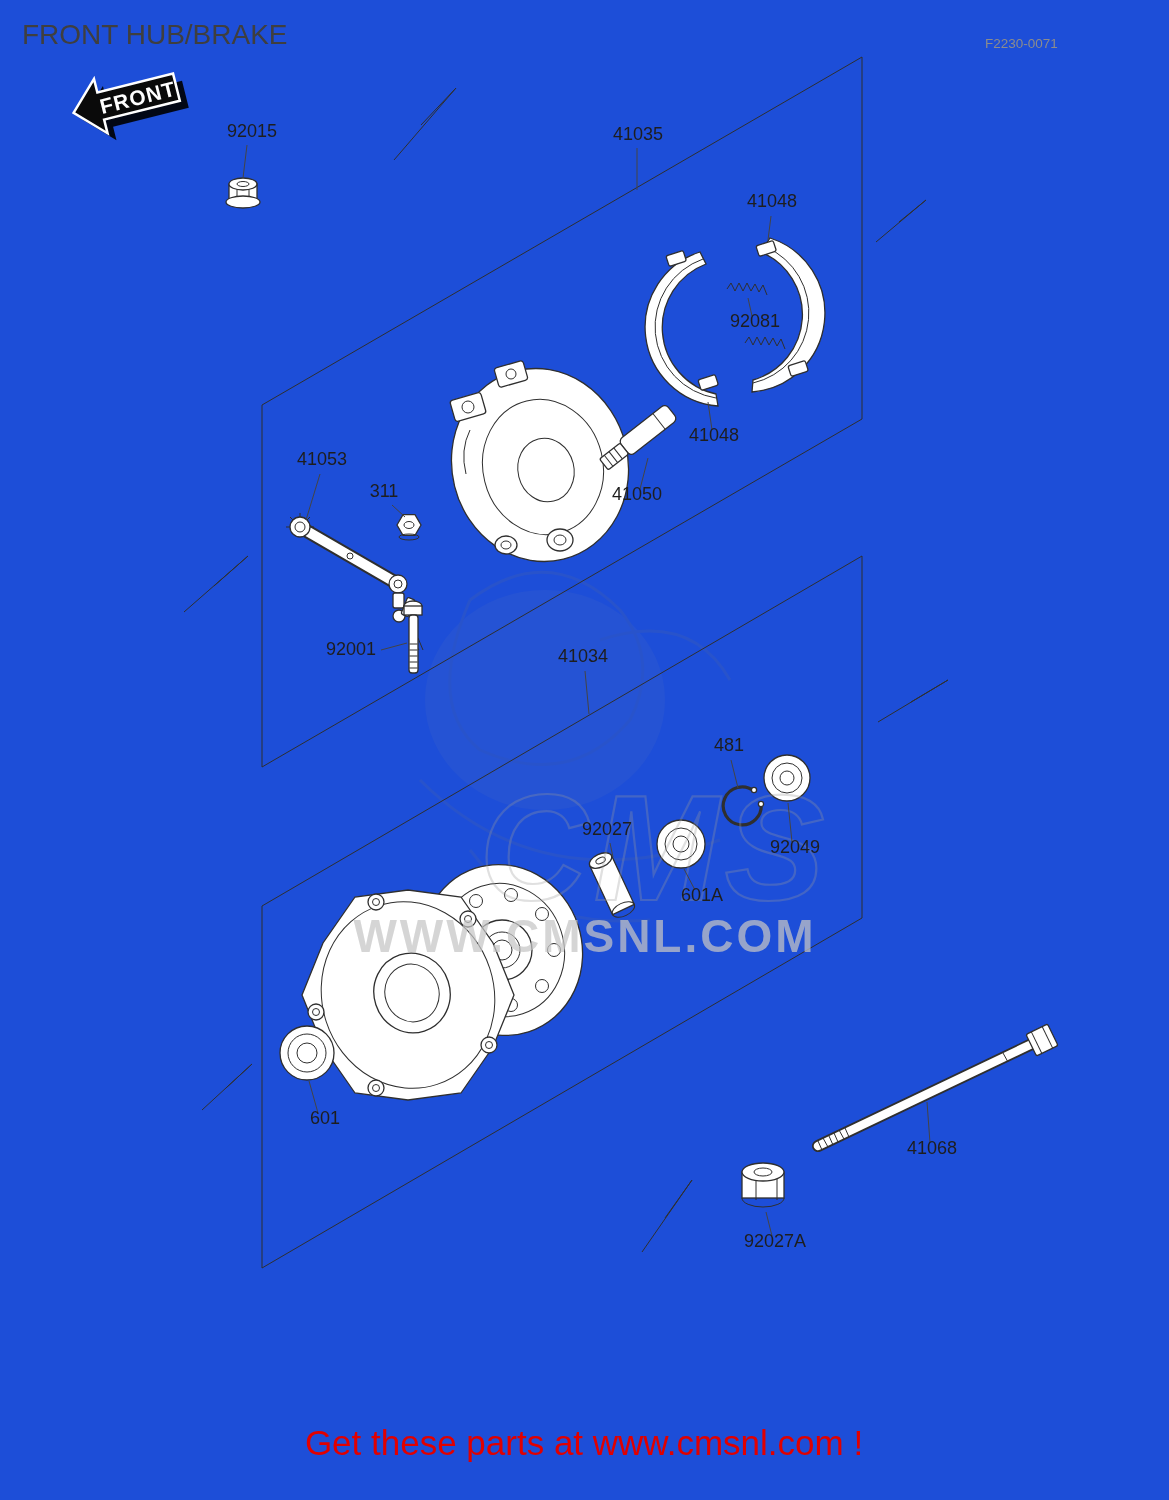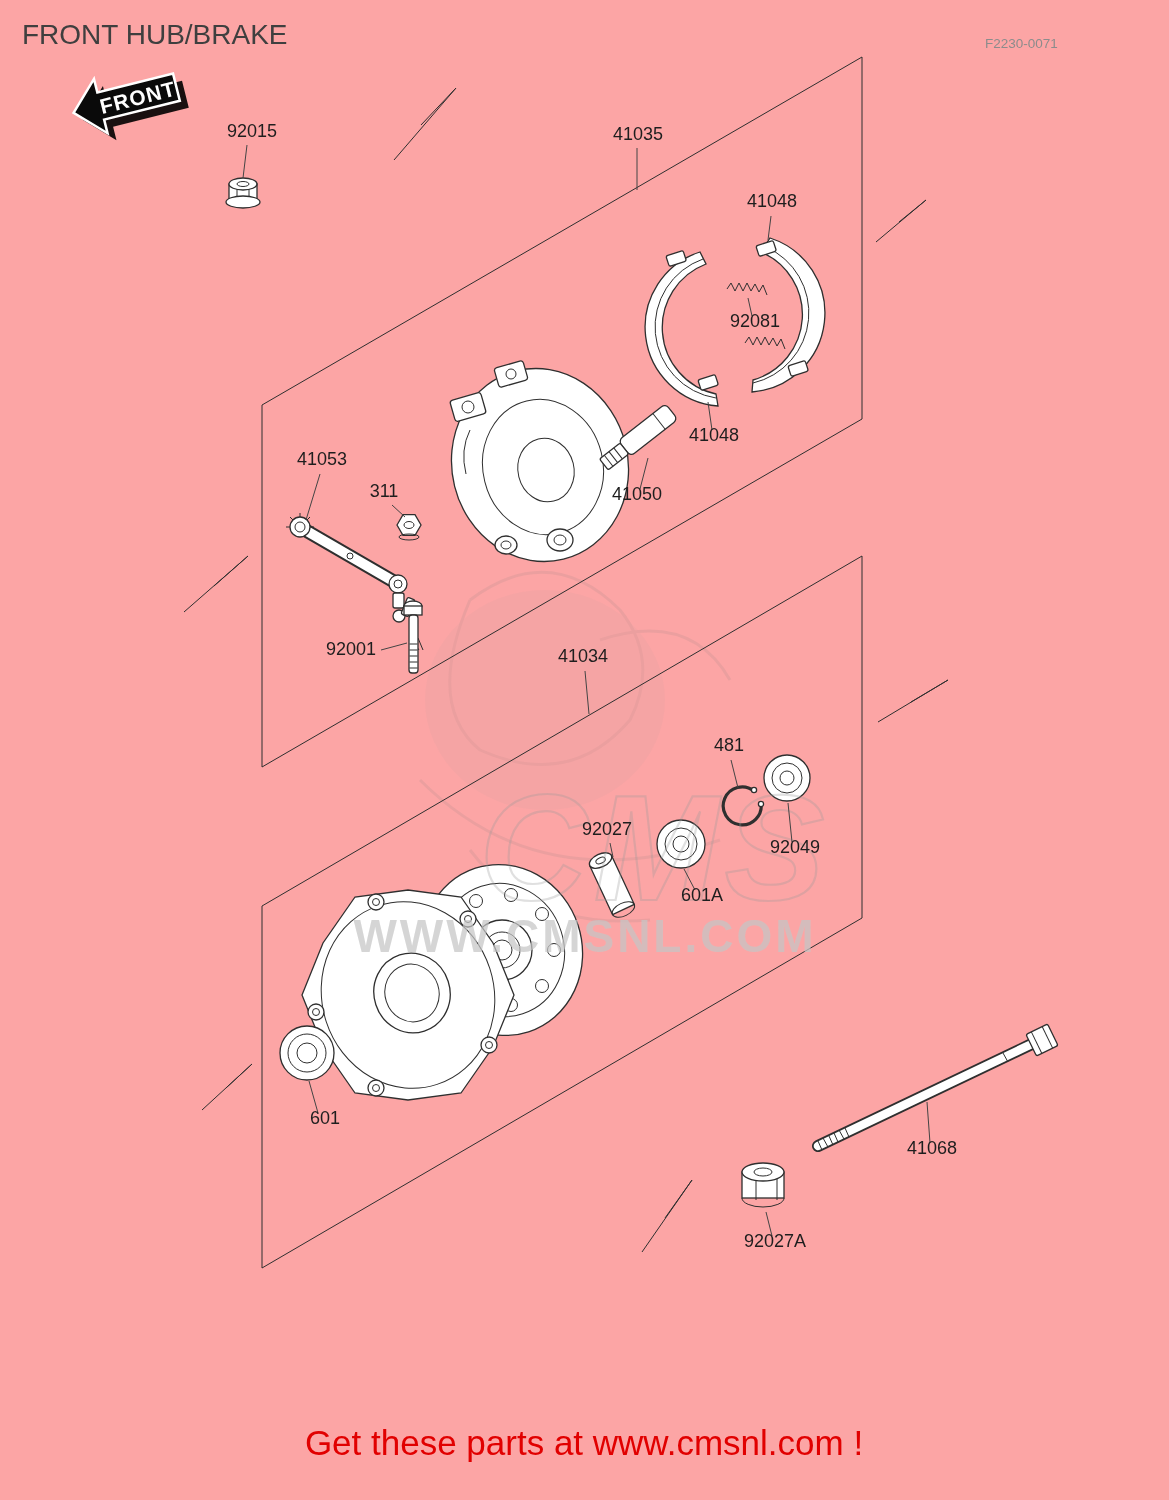--- a/index.html
+++ b/index.html
@@ -1,16 +1,16 @@
 <!DOCTYPE html>
 <html><head>
 <meta charset="utf-8">
 <style>
   html,body{margin:0;padding:0;background:#ffffff;}
-  .stage{position:relative;width:1169px;height:1500px;margin:0 auto;background:#fca5a5;
+  .stage{position:relative;width:1169px;height:1500px;margin:0 auto;background:#1d4ed8;
          font-family:"Liberation Sans",sans-serif;overflow:hidden;}
   svg{position:absolute;left:0;top:0;font-family:"Liberation Sans",sans-serif;}
   .part{fill:#ffffff;stroke:#2f2f2f;stroke-width:1.3;}
   .thin{fill:none;stroke:#2f2f2f;stroke-width:1;}
   .leader{fill:none;stroke:#444;stroke-width:1;}
   .lbl{font-size:18px;fill:#1e1e1e;cursor:pointer;}
   .title{font-size:28px;fill:#3f3f3f;}
   .code{font-size:13.5px;fill:#8c8c8c;}
   .footer{font-size:35px;fill:#e10000;}
   .wmtext{font-size:46px;font-weight:bold;fill:#c6c6c6;opacity:.72;letter-spacing:3px;}

